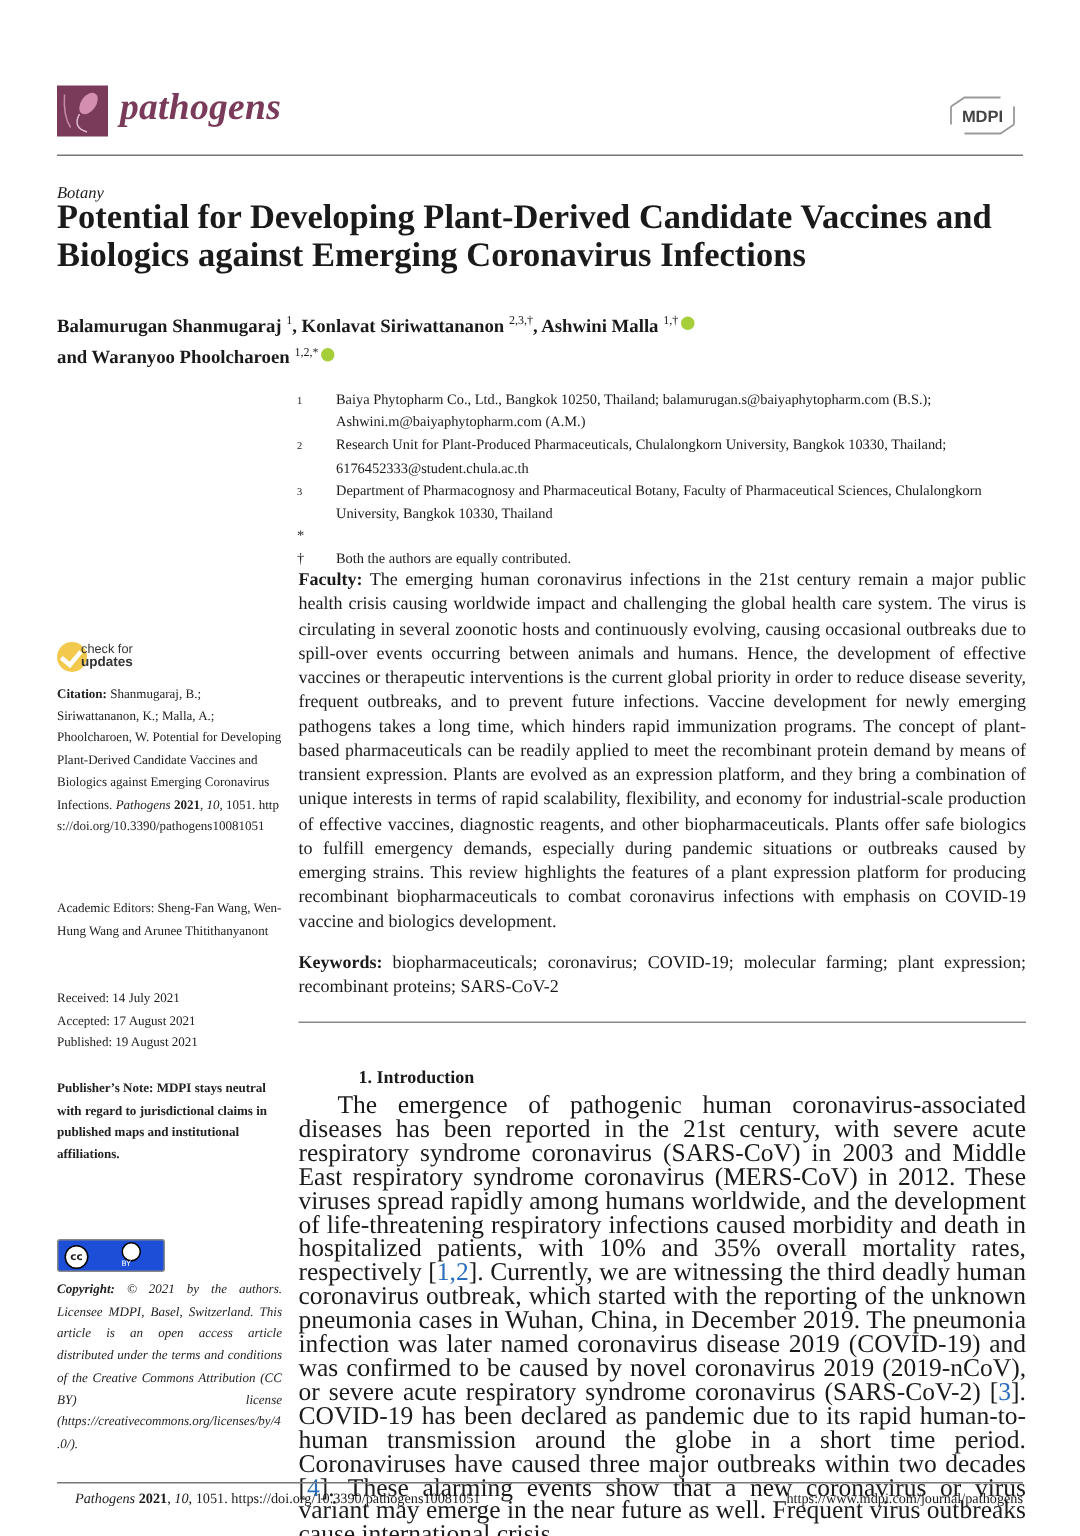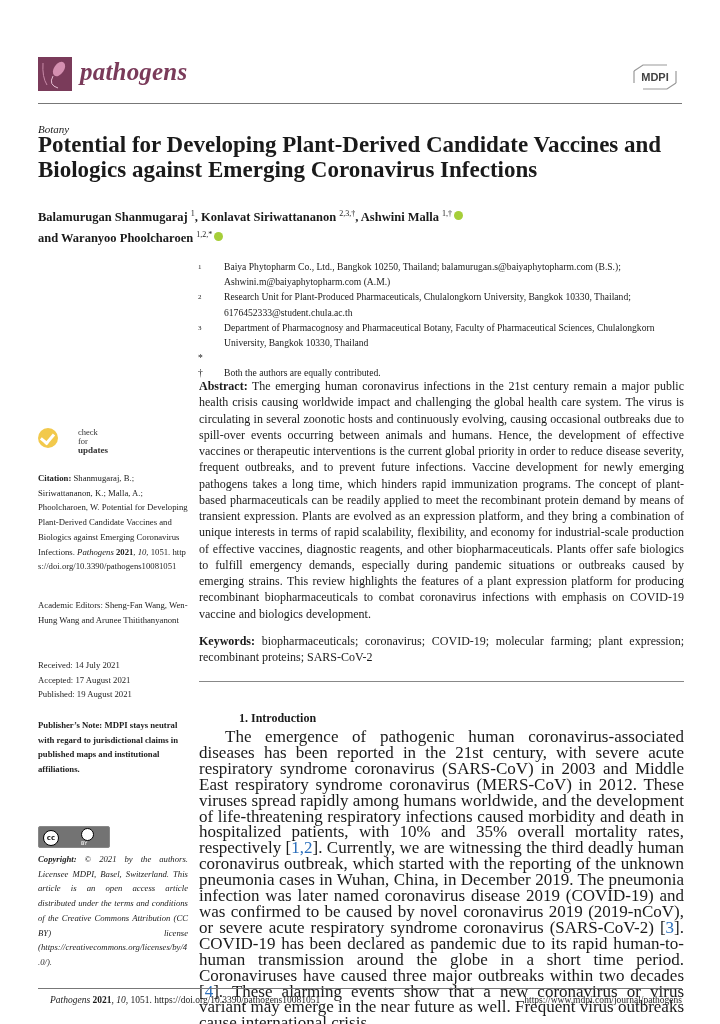--- a/index.html
+++ b/index.html
@@ -20,25 +20,25 @@
   .affil .mk.big { font-size:9.6px; padding-top:0; }
   .abstract { left:199px; top:378px; width:485px; font-size:12px; line-height:16.25px; text-align:justify; }
   .keywords { left:199px; top:633px; width:485px; font-size:12px; line-height:16.25px; text-align:justify; }
   .body-rule { left:199px; top:681px; width:485px; height:1px; background:#888; }
   .section { left:199px; top:711px; font-size:12px; font-weight:bold;margin-left:40px; }
   .intro { left:199px; top:729px; width:485px; font-size:17px; line-height:15.9px; text-align:justify; text-indent:26px; }
   .cite { color:#2a6ebb; }
   .check { left:38px; top:428px; }
   .check-circle { width:20px; height:20px; border-radius:50%; background:#f2c94c; position:absolute; left:0; top:0; }
   .check-mark { position:absolute; left:5px; top:3px; width:6px; height:10px; border-right:3px solid #fff; border-bottom:3px solid #fff; transform:rotate(40deg); }
-  .check-text { position:absolute; left:40px; top:0px; font-family:Liberation Serif, serif; font-size:8.5px; line-height:9px; color:#333; }
+  .check-text { position:absolute; left:16px; top:0px; font-family:Liberation Sans, sans-serif; font-size:8.5px; line-height:9px; color:#333; }
   .check-text b { font-size:9px; }
   .side { left:38px; width:150px; font-size:8.7px; line-height:14.7px; color:#222; }
   .side.j { text-align:justify;font-style:italic; }
-  .cc { left:38px; top:826px; width:70px; height:20px; background:#737373; border:1px solid #888; border-radius:2px; }
+  .cc { left:38px; top:826px; width:70px; height:20px; background:#1d4ed8; border:1px solid #888; border-radius:2px; }
   .cc-badge { position:absolute; left:4px; top:3px; width:14px; height:14px; border-radius:50%; background:#fff; border:1px solid #000; font-size:7px; font-family:"DejaVu Sans",sans-serif; text-align:center; line-height:14px; font-weight:bold; }
   .cc-by { position:absolute; left:42px; top:1px; width:11px; height:11px; border-radius:50%; background:#fff; border:1px solid #000; }
   .cc-bytext { position:absolute; left:42px; top:13px; font-size:5px; color:#fff; font-family:"DejaVu Sans",sans-serif; }
   .footer-rule { left:38px; top:988px; width:644px; height:1px; background:#777; }
   .footer-left { left:38px; top:995px; font-size:9.5px;margin-left:12px; }
   .footer-right { right:38px; top:995px; font-size:9.5px; }
 </style>
 </head>
 <body>
 
@@ -87,40 +87,40 @@
   <div class="row">
       <span class="mk big">*</span>
     </div>
   <div class="row">
       <span class="mk big">†</span>
       <span>Both the authors are equally contributed.</span>
     </div>
 </div>
 
 <div class="abs abstract">
-  <b>Abstract:</b>
+  <b>Faculty:</b>
   <span>The emerging human coronavirus infections in the 21st century remain a major public health crisis causing worldwide impact and challenging the global health care system. The virus is circulating in several zoonotic hosts and continuously evolving, causing occasional outbreaks due to spill-over events occurring between animals and humans. Hence, the development of effective vaccines or therapeutic interventions is the current global priority in order to reduce disease severity, frequent outbreaks, and to prevent future infections.  Vaccine development for newly emerging pathogens takes a long time, which hinders rapid immunization programs.  The concept of plant-based pharmaceuticals can be readily applied to meet the recombinant protein demand by means of transient expression. Plants are evolved as an expression platform, and they bring a combination of unique interests in terms of rapid scalability, flexibility, and economy for industrial-scale production of effective vaccines, diagnostic reagents, and other biopharmaceuticals. Plants offer safe biologics to fulfill emergency demands, especially during pandemic situations or outbreaks caused by emerging strains. This review highlights the features of a plant expression platform for producing recombinant biopharmaceuticals to combat coronavirus infections with emphasis on COVID-19 vaccine and biologics development.</span>
 </div>
 <div class="abs keywords">
   <b>Keywords:</b>
   <span>biopharmaceuticals; coronavirus; COVID-19; molecular farming; plant expression; recombinant proteins; SARS-CoV-2</span>
 </div>
 <div class="abs body-rule"></div>
 
 <div class="abs section">1. Introduction</div>
 <div class="abs intro"><span>The emergence of pathogenic human coronavirus-associated diseases has been reported in the 21st century, with severe acute respiratory syndrome coronavirus (SARS-CoV) in 2003 and Middle East respiratory syndrome coronavirus (MERS-CoV) in 2012. These viruses spread rapidly among humans worldwide, and the development of life-threatening respiratory infections caused morbidity and death in hospitalized patients, with 10% and 35% overall mortality rates, respectively [</span><span class="cite">1,2</span><span>]. Currently, we are witnessing the third deadly human coronavirus outbreak, which started with the reporting of the unknown pneumonia cases in Wuhan, China, in December 2019.  The pneumonia infection was later named coronavirus disease 2019 (COVID-19) and was confirmed to be caused by novel coronavirus 2019 (2019-nCoV), or severe acute respiratory syndrome coronavirus (SARS-CoV-2) [</span><span class="cite">3</span><span>]. COVID-19 has been declared as pandemic due to its rapid human-to-human transmission around the globe in a short time period. Coronaviruses have caused three major outbreaks within two decades [</span><span class="cite">4</span><span>]. These alarming events show that a new coronavirus or virus variant may emerge in the near future as well. Frequent virus outbreaks cause international crisis</span></div>
 
 <div class="abs check">
   <div class="check-circle">
       <div class="check-mark"></div>
     </div>
   <div class="check-text"><span>check for</span><br><b>updates</b></div>
 </div>
 
-<div class="abs side" style="top:455px;margin-top:16px;">
+<div class="abs side" style="top:455px;">
   <b>Citation:</b><span> Shanmugaraj, B.; Siriwattananon, K.; Malla, A.; Phoolcharoen, W. Potential for Developing Plant-Derived Candidate Vaccines and Biologics against Emerging Coronavirus Infections.</span>
   <i>Pathogens</i> <b>2021</b>, <i>10</i>, <span>1051.</span>
   <span style="word-break:break-all;">https://doi.org/10.3390/pathogens10081051</span>
 </div>
 
 <div class="abs side" style="top:598px;">Academic Editors: Sheng-Fan Wang, Wen-Hung Wang and Arunee Thitithanyanont</div>
 
 <div class="abs side" style="top:658px;">
   <div>Received: 14 July 2021</div>
   <div>Accepted: 17 August 2021</div>

